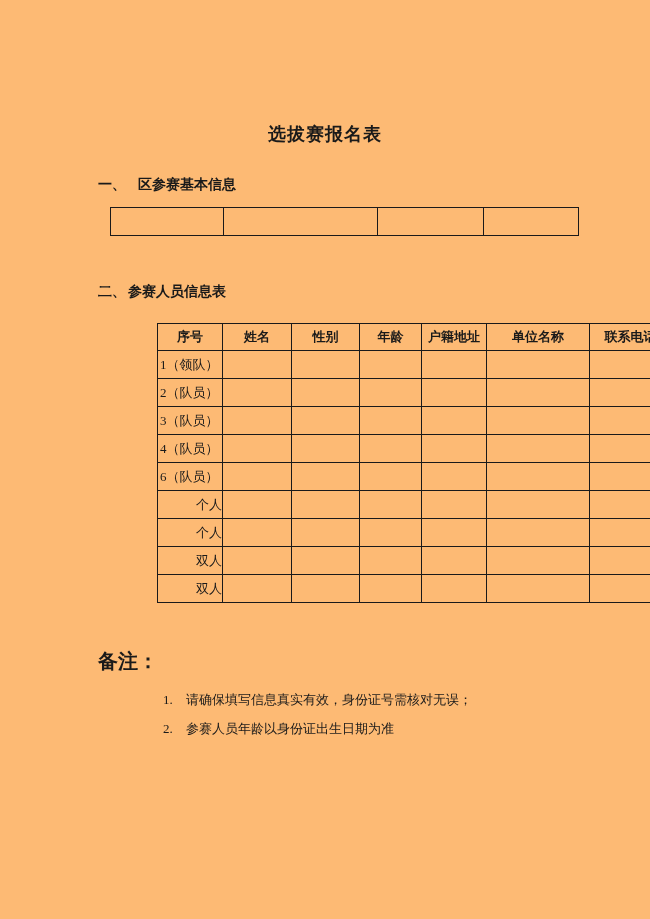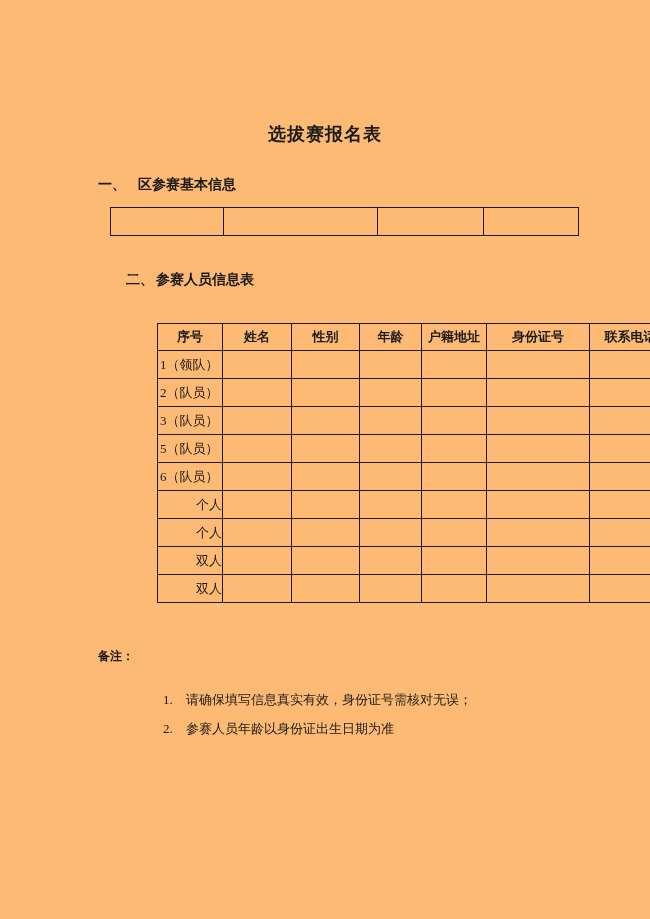--- a/index.html
+++ b/index.html
@@ -26,21 +26,21 @@
     font-weight: bold;
     letter-spacing: 1px;
   }
   .section-heading {
     position: absolute;
     left: 98px;
     font-size: 14px;
     font-weight: bold;
   }
   .section-heading.s1 { top: 176px; }
-  .section-heading.s2 { top: 271px; margin-left: 28px; }
+  .section-heading.s2 { top: 283px; }
   .section-heading .sec-num { display: inline-block; }
   .section-heading.s1 .sec-num { margin-right: 12px; }
   .section-heading.s2 .sec-num { margin-right: 2px; }
 
   table {
     position: absolute;
     border-collapse: collapse;
     table-layout: fixed;
   }
   td, th {
@@ -82,21 +82,21 @@
     text-align: right;
   }
   .table2 td.label.center-row.indent {
     padding-left: 22px;
   }
 
   .notes-label {
     position: absolute;
     left: 98px;
     top: 648px;
-    font-size: 12px;
+    font-size: 20px;
     font-weight: bold;
   }
   .notes-list {
     position: absolute;
     left: 163px;
     top: 692px;
     font-size: 13px;
   }
   .note-item {
     display: flex;
@@ -150,21 +150,21 @@
       <col style="width:103px">
       <col style="width:82px">
     </colgroup>
     <tbody>
         <tr class="hdr">
       <th>序号</th>
       <th>姓名</th>
       <th>性别</th>
       <th>年龄</th>
       <th>户籍地址</th>
-      <th>身份证号</th>
+      <th>单位名称</th>
       <th>联系电话</th>
     </tr>
     <tr class="row">
       <td class="label num-row">1（领队）</td>
       <td></td>
           <td></td>
           <td></td>
           <td></td>
           <td></td>
           <td></td>
@@ -181,21 +181,21 @@
     <tr class="row">
       <td class="label num-row">3（队员）</td>
       <td></td>
           <td></td>
           <td></td>
           <td></td>
           <td></td>
           <td></td>
     </tr>
     <tr class="row">
-      <td class="label num-row">5（队员）</td>
+      <td class="label num-row">4（队员）</td>
       <td></td>
           <td></td>
           <td></td>
           <td></td>
           <td></td>
           <td></td>
     </tr>
     <tr class="row">
       <td class="label num-row">6（队员）</td>
       <td></td>

